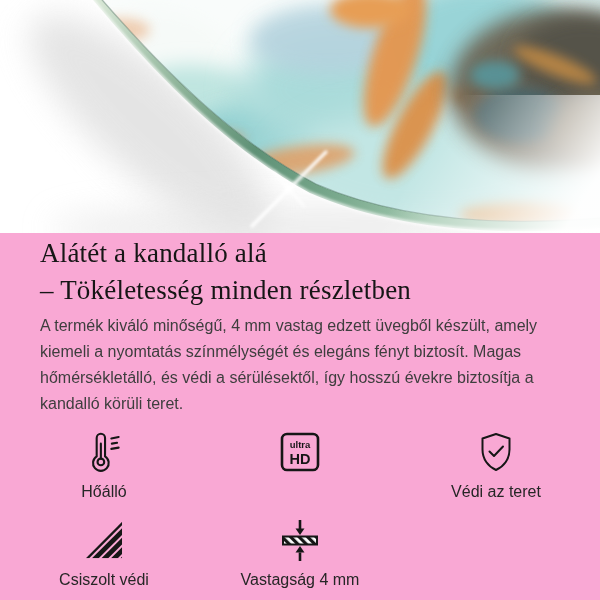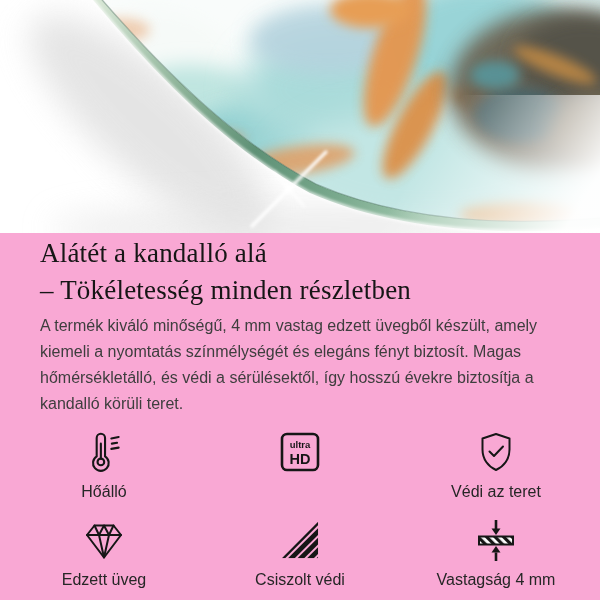--- a/index.html
+++ b/index.html
@@ -165,30 +165,20 @@
     <div class="feature">
       <div class="icon-wrap">
         <svg class="fi" width="44" height="44" viewBox="0 0 44 44">
           <path d="M22 4 L35.5 8.5 V19.5 C35.5 29 30 36.5 22 40 C14 36.5 8.5 29 8.5 19.5 V8.5 Z"></path>
           <path d="M15.5 21.5 L20 26 L29 16.5"></path>
         </svg>
       </div>
       <div class="feature-label">Védi az teret</div>
     </div>
 
-    <div class="feature">
-      <div class="icon-wrap">
-        <svg class="fi" width="44" height="44" viewBox="0 0 44 44">
-          <path d="M12.5 7.5 H31.5 L39 17 L22 39.5 L5 17 Z"></path>
-          <path d="M5 17 H39"></path>
-          <path d="M12.5 7.5 L17 17 L22 7.5 L27 17 L31.5 7.5 M17 17 L22 39.5 L27 17"></path>
-        </svg>
-      </div>
-      <div class="feature-label">Edzett üveg</div>
-    </div>
 
     <div class="feature">
       <div class="icon-wrap">
         <svg width="42" height="42" viewBox="0 0 44 44">
           <g clip-path="url(#tri)" stroke="#161616" stroke-width="5" fill="none">
             <line x1="-2" y1="46" x2="46" y2="-2"></line>
             <line x1="8" y1="46" x2="46" y2="8"></line>
             <line x1="18" y1="46" x2="46" y2="18"></line>
             <line x1="28" y1="46" x2="46" y2="28"></line>
             <line x1="38" y1="46" x2="46" y2="38"></line>

